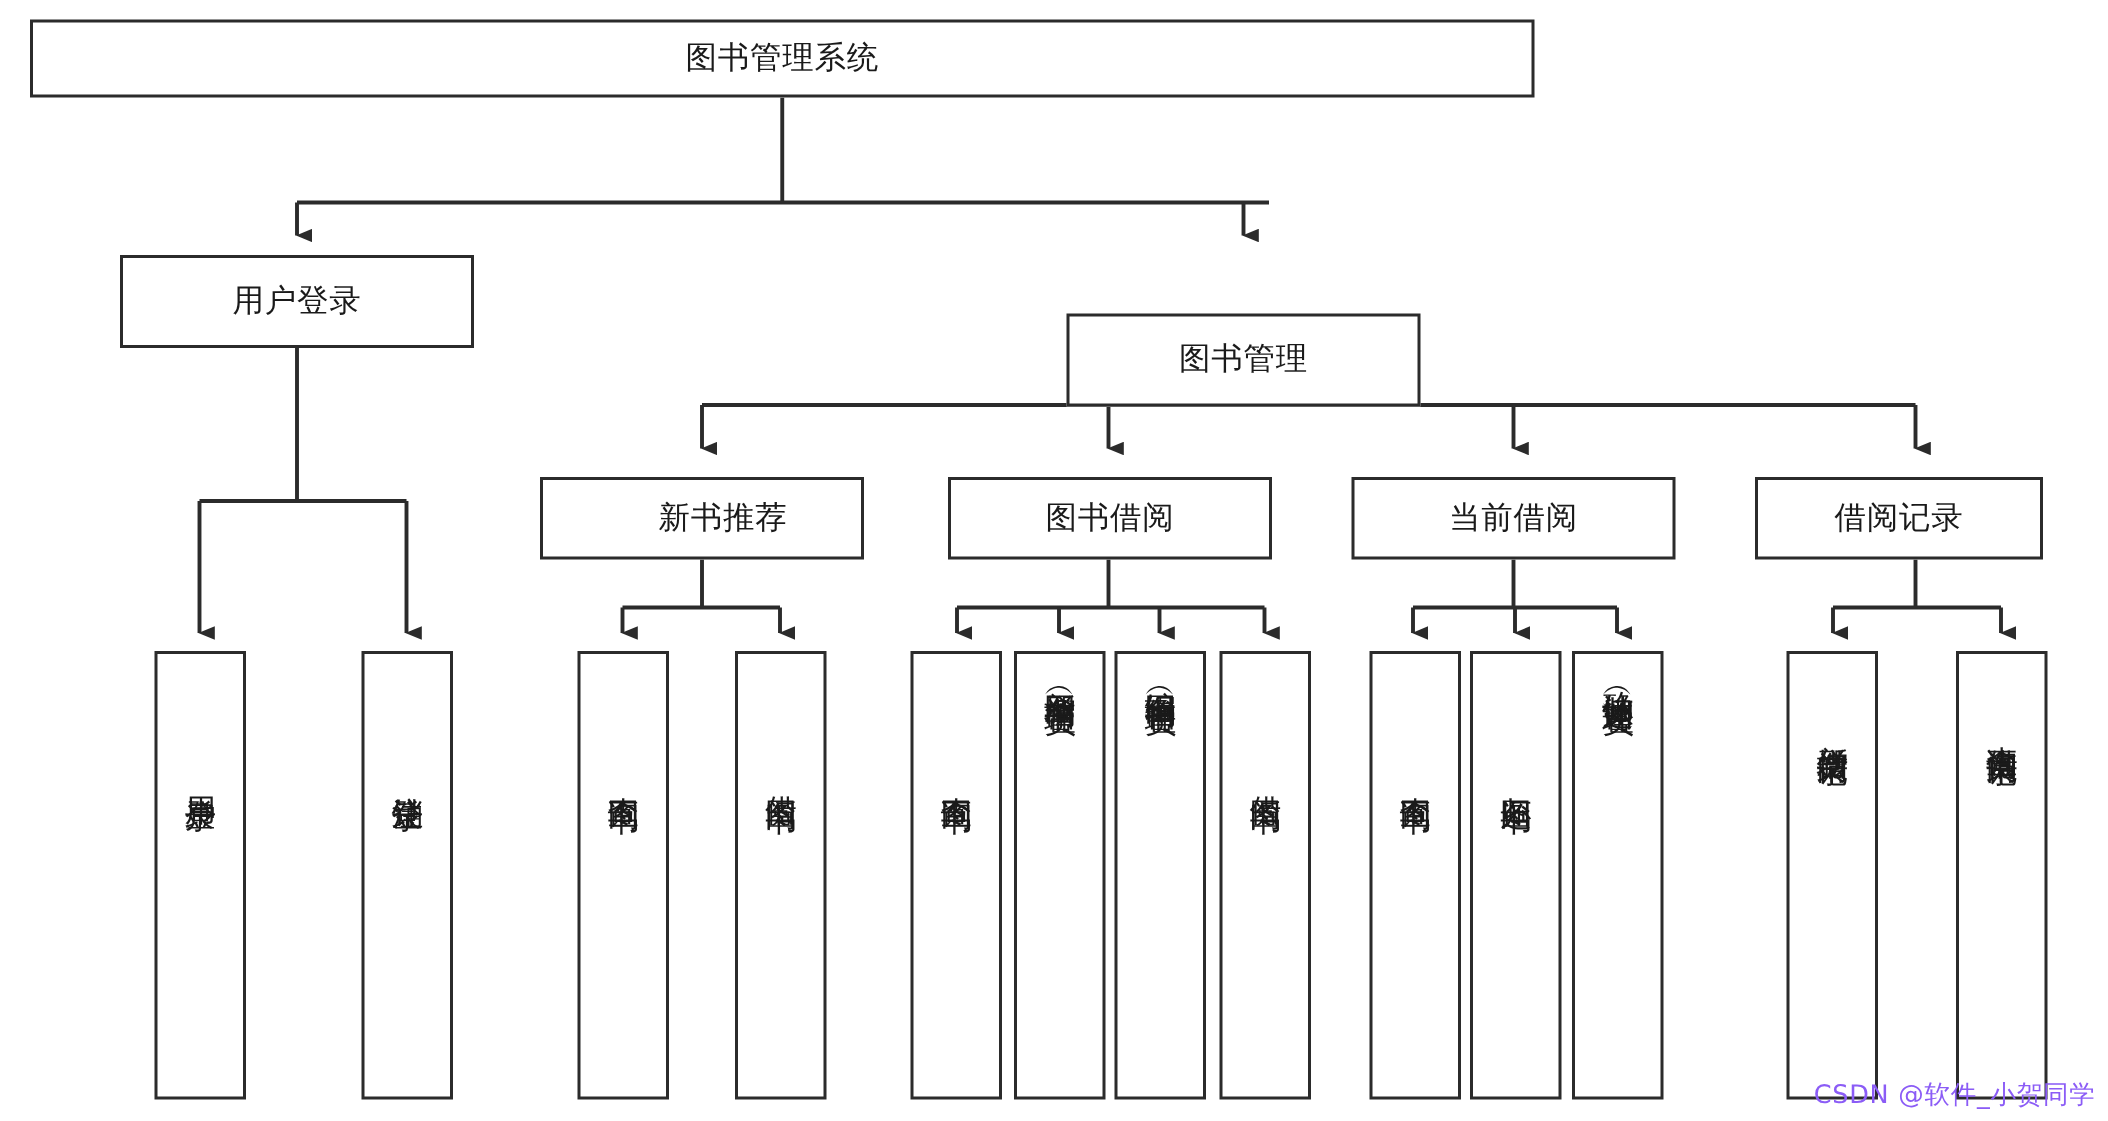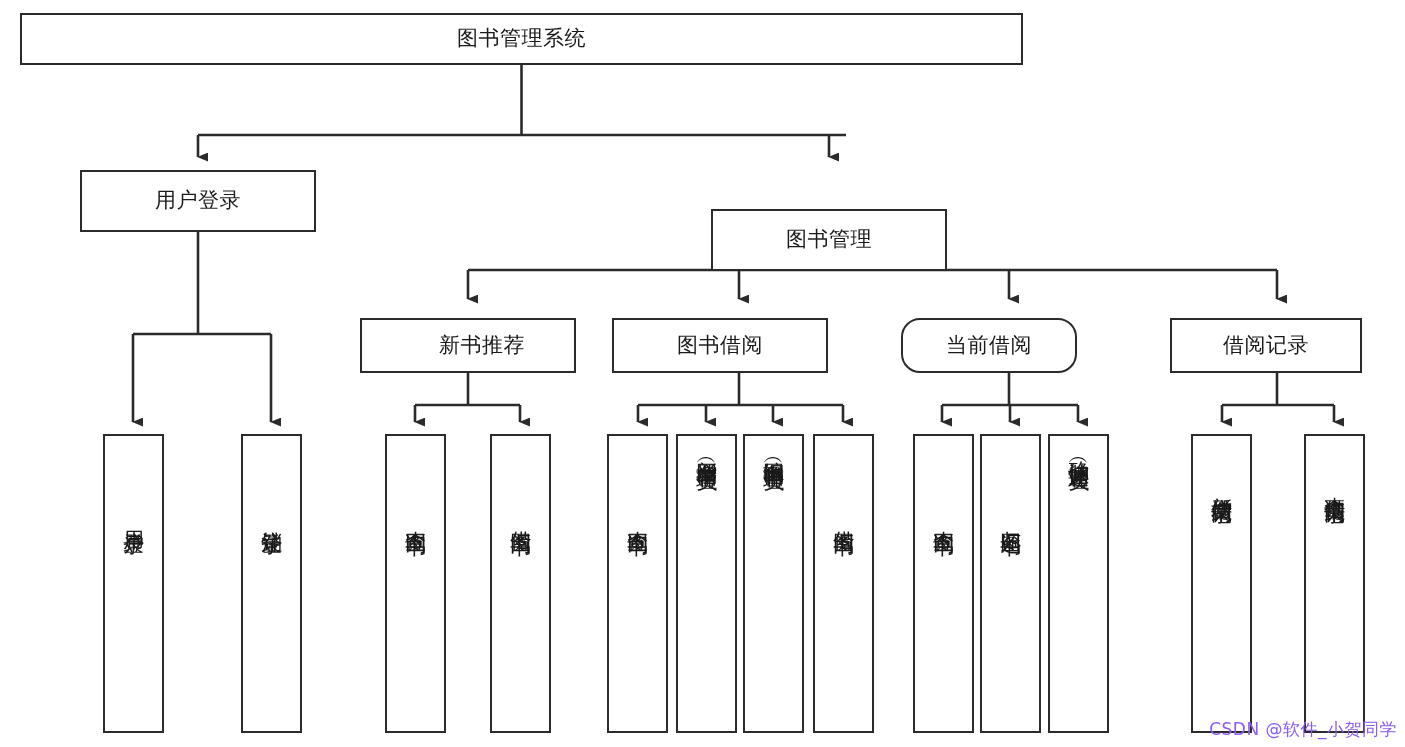--- a/index.html
+++ b/index.html
@@ -134,25 +134,25 @@
   </div>
 
   <div class="node horizontal" style="left:711px; top:170px; width:236px; height:62px;margin-top:39px;">
     <span>图书管理</span>
   </div>
 
   <div class="node horizontal" style="left:360px; top:318px; width:216px; height:55px;padding-left:28px;">
     <span>新书推荐</span>
   </div>
 
-  <div class="node horizontal" style="left:612px; top:318px; width:216px; height:55px;text-align:right;">
+  <div class="node horizontal" style="left:632px; top:318px; width:216px; height:55px;text-align:right;">
     <span>图书借阅</span>
   </div>
 
-  <div class="node horizontal" style="left:901px; top:318px; width:176px; height:55px;border-radius:19px;">
+  <div class="node horizontal" style="left:901px; top:318px; width:216px; height:55px;">
     <span>当前借阅</span>
   </div>
 
   <div class="node horizontal" style="left:1170px; top:318px; width:192px; height:55px;">
     <span>借阅记录</span>
   </div>
 
   <div class="node vertical" style="left:103px; top:434px; width:61px; height:299px; padding-top:78px;">
     <span class="vtext">用户登录</span>
   </div>

